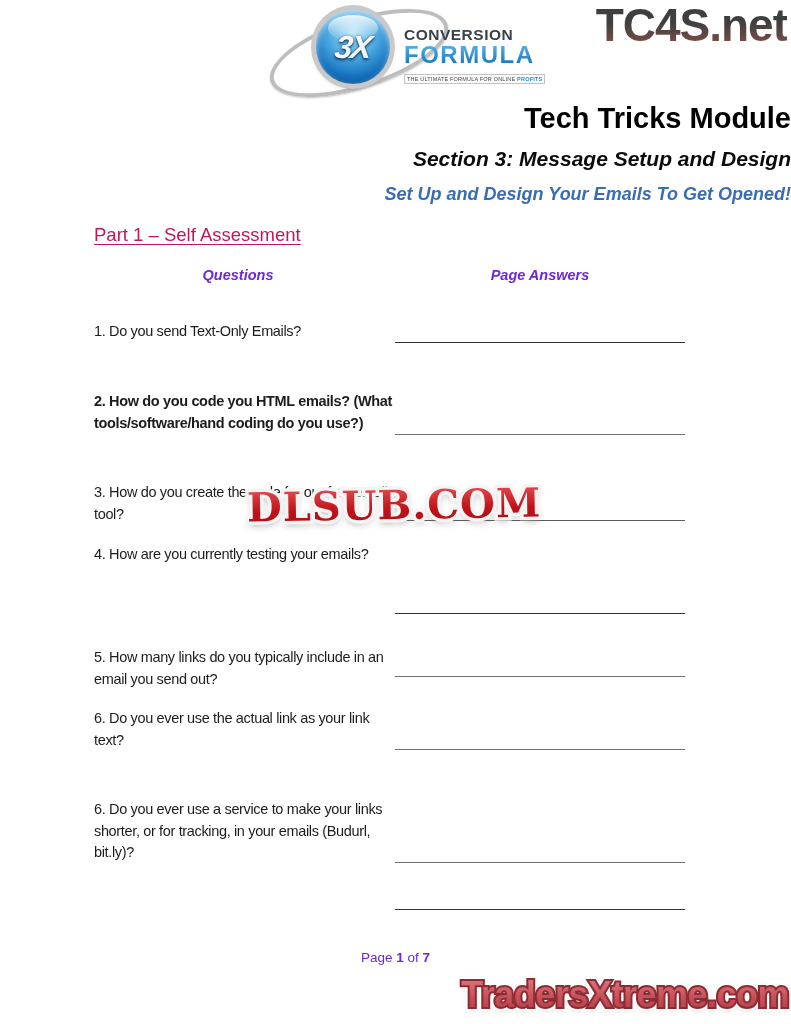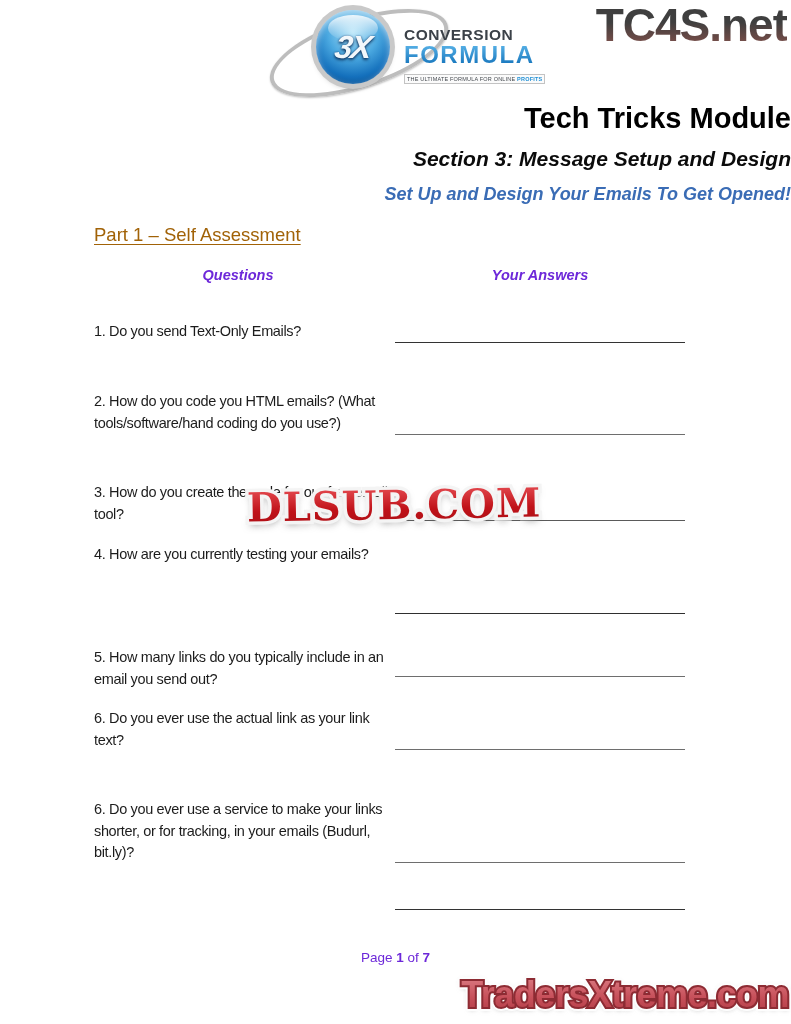--- a/index.html
+++ b/index.html
@@ -51,34 +51,34 @@
     background:linear-gradient(#3f3f3f 45%, #6b4a46 75%, #96625c 100%);
     -webkit-background-clip:text;background-clip:text;color:transparent;
     text-shadow:none;
   }
   
   .center-band{position:absolute;left:0;width:100%;text-align:right;}
   .title{top:102px;font-size:29px;font-weight:bold;color:#000;}
   .section{top:147px;font-size:21px;font-weight:bold;font-style:italic;color:#0b0b0b;}
   .subtitle{top:184px;font-size:18px;font-weight:bold;font-style:italic;}
   .part-heading{
-    position:absolute;left:94px;top:224px;font-size:18.5px;color:#a16207;
+    position:absolute;left:94px;top:224px;font-size:18.5px;color:#be185d;
     text-decoration:underline;text-underline-offset:3px;
   }
   .col-header{
     position:absolute;top:267px;font-size:14.5px;font-weight:bold;font-style:italic;color:#6d28d9;
     transform:translateX(-50%);white-space:nowrap;
   }
   .col-q{left:238px;} .col-a{left:540px;}
   
   .question{
     position:absolute;left:94px;width:304px;
     font-size:14.5px;line-height:21.5px;letter-spacing:-0.35px;color:#1c1c1c;
   }
-  .q1{top:321px;} .q2{top:391px;} .q3{top:482px;} .q4{top:544px;}
+  .q1{top:321px;} .q2{top:391px;font-weight:bold;} .q3{top:482px;} .q4{top:544px;}
   .q5{top:647px;} .q6{top:708px;} .q7{top:799px;}
   
   .answer-line{
     position:absolute;left:395px;width:290px;height:0;
     border-top:1.6px solid #4f4f4f;
   }
   .a1{top:342px;border-top-color:#333;}
   .a2{top:434px;border-top-color:#6e6e6e;}
   .a3{top:520px;border-top-color:#5a5a5a;}
   .a4{top:613px;border-top-color:#2f2f2f;}
@@ -140,21 +140,21 @@
 
   <div class="tc4s">TC4S.net</div>
 
   <div class="center-band title">Tech Tricks Module</div>
   <div class="center-band section">Section 3: Message Setup and Design</div>
   <div class="center-band subtitle" id="subtitle" style="color: rgb(58, 108, 181);">Set Up and Design Your Emails To Get Opened!</div>
 
   <div class="part-heading">Part 1 – Self Assessment</div>
 
   <div class="col-header col-q">Questions</div>
-  <div class="col-header col-a">Your Answers</div>
+  <div class="col-header col-a">Page Answers</div>
 
   <div class="question q1">1. Do you send Text-Only Emails?</div>
   <div class="question q2">2. How do you code you HTML emails? (What tools/software/hand coding do you use?)</div>
   <div class="question q3">3. How do you create the code for our free email tool?</div>
   <div class="question q4">4. How are you currently testing your emails?</div>
   <div class="question q5">5. How many links do you typically include in an email you send out?</div>
   <div class="question q6">6. Do you ever use the actual link as your link text?</div>
   <div class="question q7">6. Do you ever use a service to make your links shorter, or for tracking, in your emails (Budurl, bit.ly)?</div>
 
   <div class="answer-line a1"></div>

